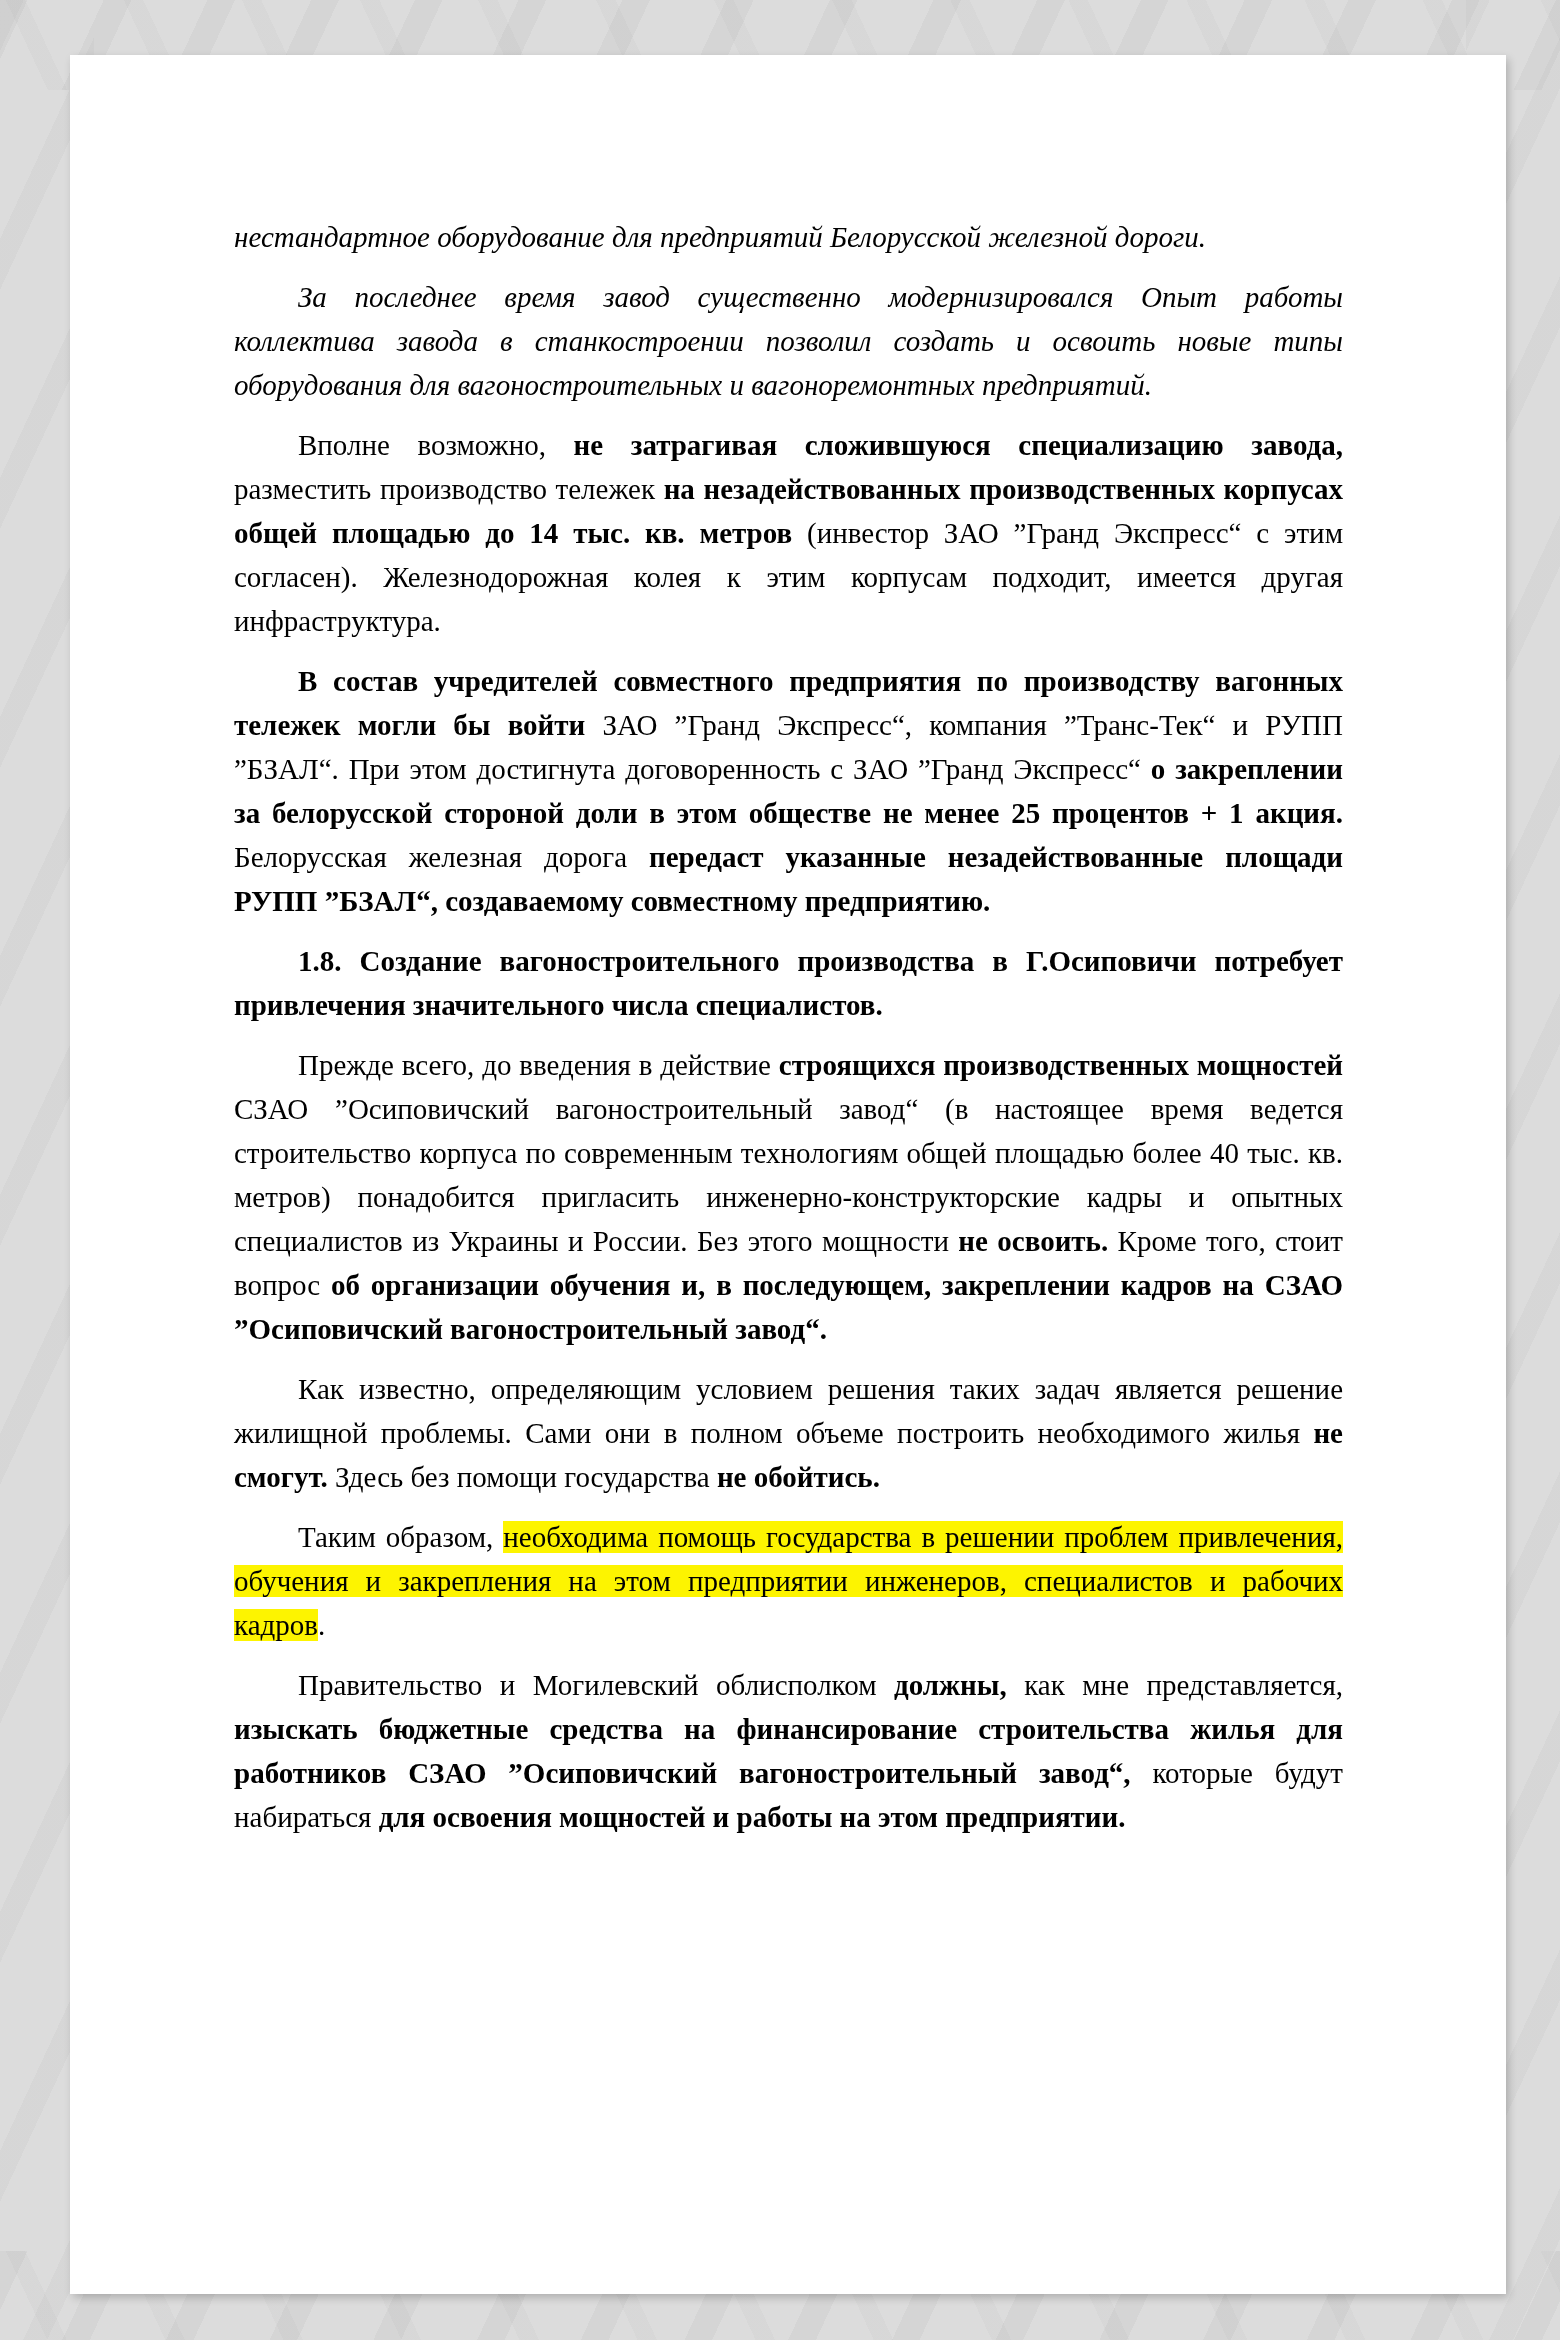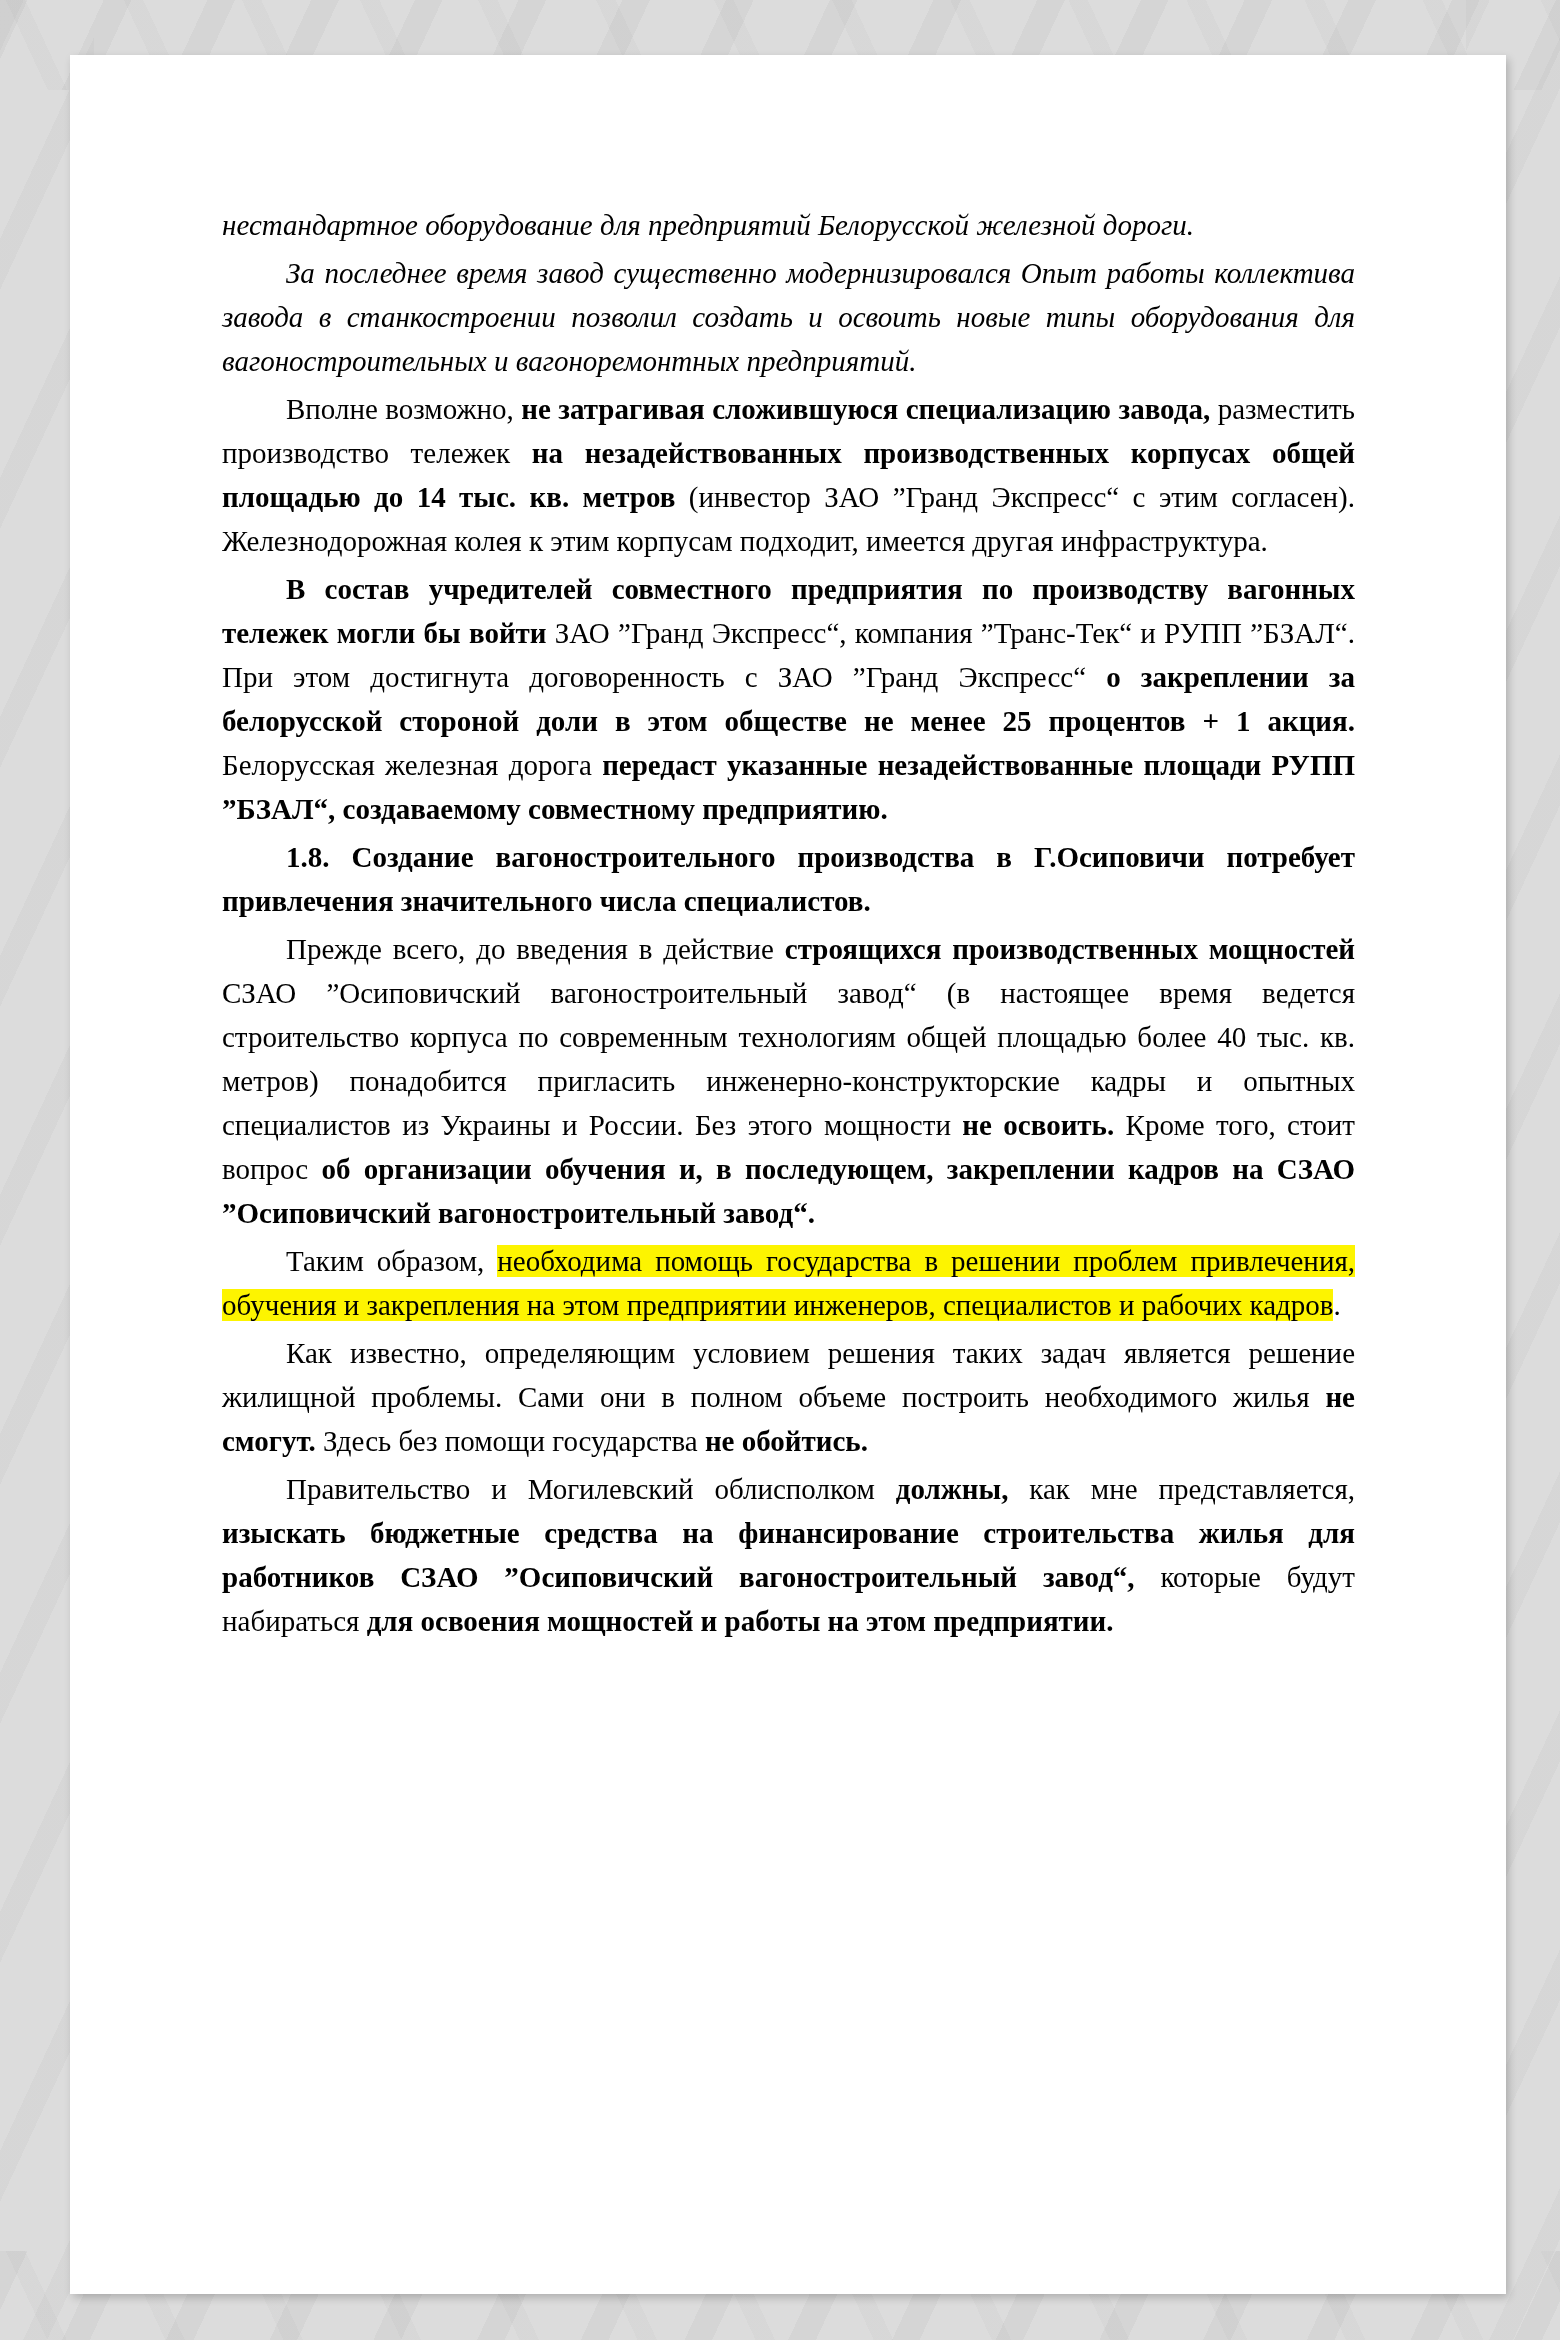--- a/index.html
+++ b/index.html
@@ -85,21 +85,21 @@
     top: 144px;
     width: 1141px;
     font-size: 29px;
     line-height: 44px;
     color: #000;
     text-align: justify;
     text-justify: inter-word;
   }
 
   p {
-    margin: 4px;
+    margin: 16px;
     text-indent: 0;
   }
   p.ind { text-indent: 64px; }
 
   .it { font-style: italic; }
   .b  { font-weight: bold; }
   .hl {
     background: #fdf400;
     box-decoration-break: clone;
     -webkit-box-decoration-break: clone;
@@ -124,19 +124,19 @@
 
 <div id="sheet">
   <div id="sheet-inner-tilt">
     <div id="doc-body">
         <p class="it"><span class="it">нестандартное оборудование для предприятий Белорусской железной дороги.</span></p>
         <p class="ind it"><span class="it">За последнее время завод существенно модернизировался Опыт работы коллектива завода в станкостроении позволил создать и освоить новые типы оборудования для вагоностроительных и вагоноремонтных предприятий.</span></p>
         <p class="ind "><span>Вполне возможно, </span><span class="b">не затрагивая сложившуюся специализацию завода,</span><span> разместить производство тележек </span><span class="b">на незадействованных производственных корпусах общей площадью до 14 тыс. кв. метров</span><span> (инвестор ЗАО ”Гранд Экспресс“ с этим согласен). Железнодорожная колея к этим корпусам подходит, имеется другая инфраструктура.</span></p>
         <p class="ind "><span class="b">В состав учредителей совместного предприятия по производству вагонных тележек могли бы войти</span><span> ЗАО ”Гранд Экспресс“, компания ”Транс-Тек“ и РУПП ”БЗАЛ“. При этом достигнута договоренность с ЗАО ”Гранд Экспресс“ </span><span class="b">о закреплении за белорусской стороной доли в этом обществе не менее 25 процентов + 1 акция.</span><span> Белорусская железная дорога </span><span class="b">передаст указанные незадействованные площади РУПП ”БЗАЛ“, создаваемому совместному предприятию.</span></p>
         <p class="ind "><span class="b">1.8. Создание вагоностроительного производства в Г.Осиповичи потребует привлечения значительного числа специалистов.</span></p>
         <p class="ind "><span>Прежде всего, до введения в действие </span><span class="b">строящихся производственных мощностей</span><span> СЗАО ”Осиповичский вагоностроительный завод“ (в настоящее время ведется строительство корпуса по современным технологиям общей площадью более 40 тыс. кв. метров) понадобится пригласить инженерно-конструкторские кадры и опытных специалистов из Украины и России. Без этого мощности </span><span class="b">не освоить.</span><span> Кроме того, стоит вопрос </span><span class="b">об организации обучения и, в последующем, закреплении кадров на СЗАО ”Осиповичский вагоностроительный завод“.</span></p>
+        <p class="ind "><span>Как известно, определяющим условием решения таких задач является решение жилищной проблемы. Сами они в полном объеме построить необходимого жилья </span><span class="b">не смогут.</span><span> Здесь без помощи государства </span><span class="b">не обойтись.</span></p>
         <p class="ind "><span>Таким образом, </span><span class="hl">необходима помощь государства в решении проблем привлечения, обучения и закрепления на этом предприятии инженеров, специалистов и рабочих кадров</span><span>.</span></p>
-        <p class="ind "><span>Как известно, определяющим условием решения таких задач является решение жилищной проблемы. Сами они в полном объеме построить необходимого жилья </span><span class="b">не смогут.</span><span> Здесь без помощи государства </span><span class="b">не обойтись.</span></p>
         <p class="ind "><span>Правительство и Могилевский облисполком </span><span class="b">должны,</span><span> как мне представляется, </span><span class="b">изыскать бюджетные средства на финансирование строительства жилья для работников СЗАО ”Осиповичский вагоностроительный завод“,</span><span> которые будут набираться </span><span class="b">для освоения мощностей и работы на этом предприятии.</span></p>
       </div>
   </div>
 </div>
 
 
 </body></html>

